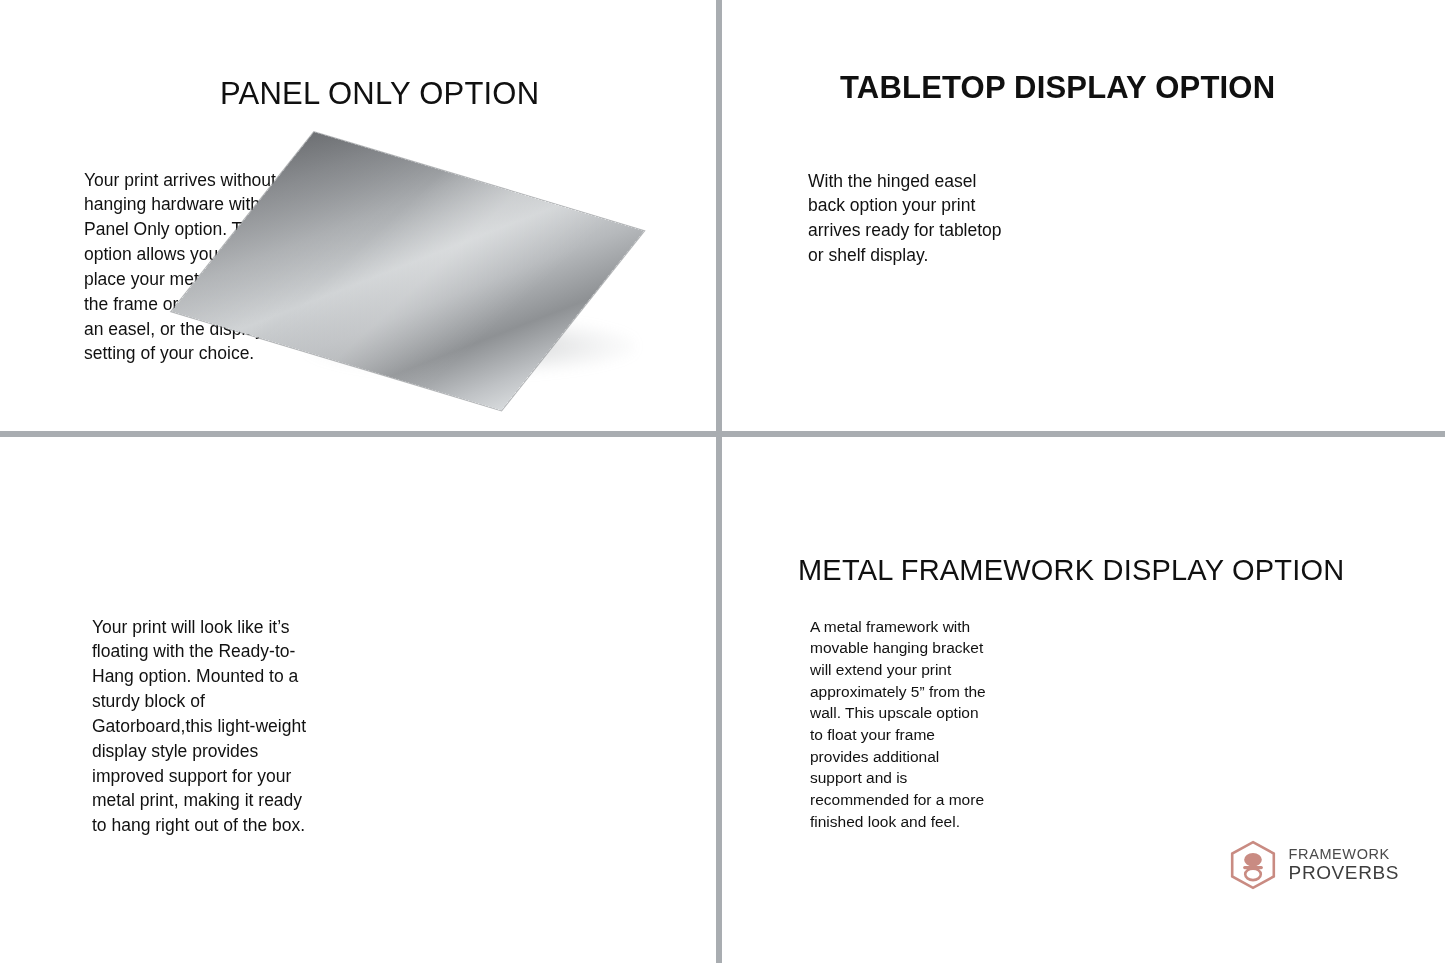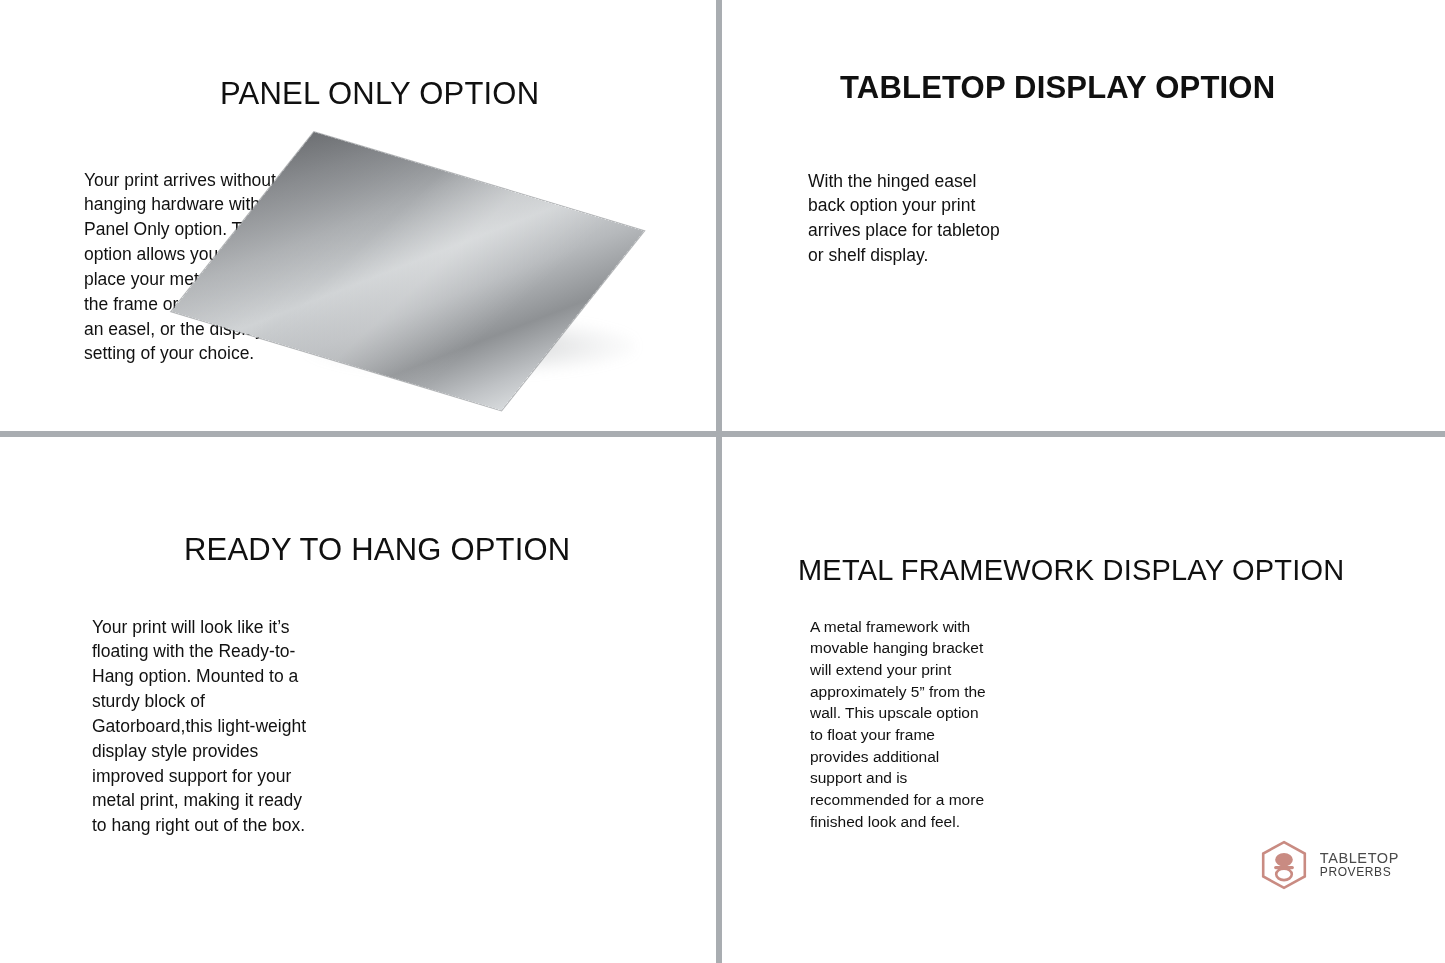--- a/index.html
+++ b/index.html
@@ -139,21 +139,21 @@
   }
   .logo-text {
     line-height: 1.05;
     color: #4a4a4a;
   }
   .logo-line1 {
     font-size: 14.5px;
     letter-spacing: 0.6px;
   }
   .logo-line2 {
-    font-size: 12px;
+    font-size: 19px;
     letter-spacing: 0.6px;
     color: #3d3d3d;
   }
 </style>
 </head>
 <body>
 
 <div class="board">
 
   <section class="quad" id="quad-panel-only">
@@ -162,43 +162,42 @@
 
     <div class="illus panel-sheet-wrap">
       <div class="panel-shadow"></div>
       <div class="panel-sheet-edge"></div>
       <div class="panel-sheet"></div>
     </div>
   </section>
 
   <section class="quad" id="quad-tabletop">
     <h2 class="quad-title">TABLETOP DISPLAY OPTION</h2>
-    <p class="quad-text">With the hinged easel back option your print arrives place for tabletop or shelf display.</p>
+    <p class="quad-text">With the hinged easel back option your print arrives ready for tabletop or shelf display.</p>
 
   </section>
 
   <section class="quad" id="quad-ready-to-hang">
-    <h2 class="quad-title">READY TO HANG OPTION</h2>
     <p class="quad-text">Your print will look like it’s floating with the Ready-to-Hang option. Mounted to a sturdy block of Gatorboard,this light-weight display style provides improved support for your metal print, making it ready to hang right out of the box.</p>
 
   </section>
 
   <section class="quad" id="quad-metal-framework">
     <h2 class="quad-title">METAL FRAMEWORK DISPLAY OPTION</h2>
     <p class="quad-text">A metal framework with movable hanging bracket will extend your print approximately 5” from the wall. This upscale option to float your frame provides additional support and is recommended for a more finished look and feel.</p>
 
     <div class="logo">
       <svg class="logo-mark" viewBox="0 0 100 100">
         <polygon points="50,6 90,28 90,72 50,94 10,72 10,28" fill="none" stroke="#c98b82" stroke-width="5"></polygon>
         <ellipse cx="50" cy="40" rx="17" ry="13" fill="#c98b82"></ellipse>
         <rect x="31" y="52" width="38" height="6" rx="3" fill="#c98b82"></rect>
         <ellipse cx="50" cy="68" rx="15" ry="11" fill="none" stroke="#c98b82" stroke-width="5"></ellipse>
       </svg>
       <div class="logo-text">
-        <div class="logo-line1">TABLETOP</div>
+        <div class="logo-line1">FRAMEWORK</div>
         <div class="logo-line2">PROVERBS</div>
       </div>
     </div>
   </section>
 
 </div>
 
 <div class="divider-v"></div>
 <div class="divider-h"></div>
 

